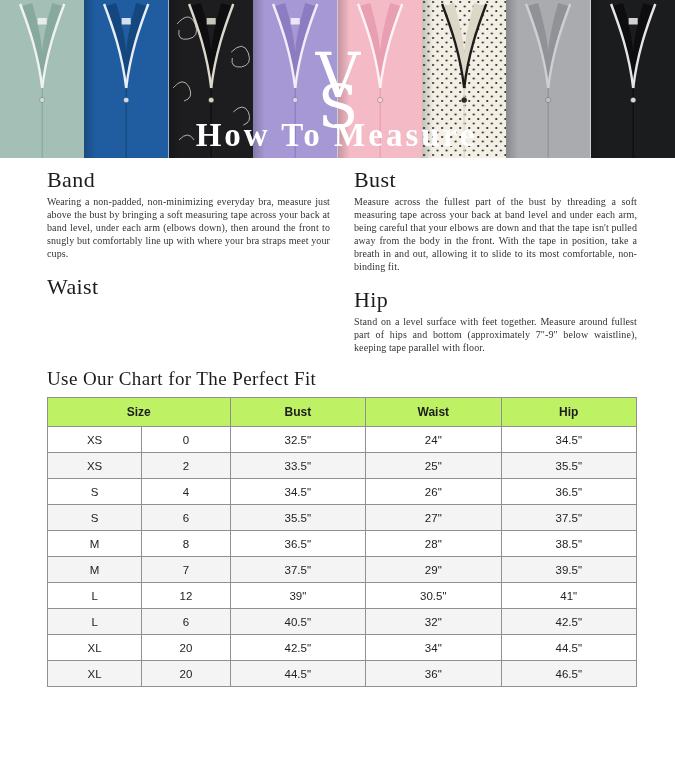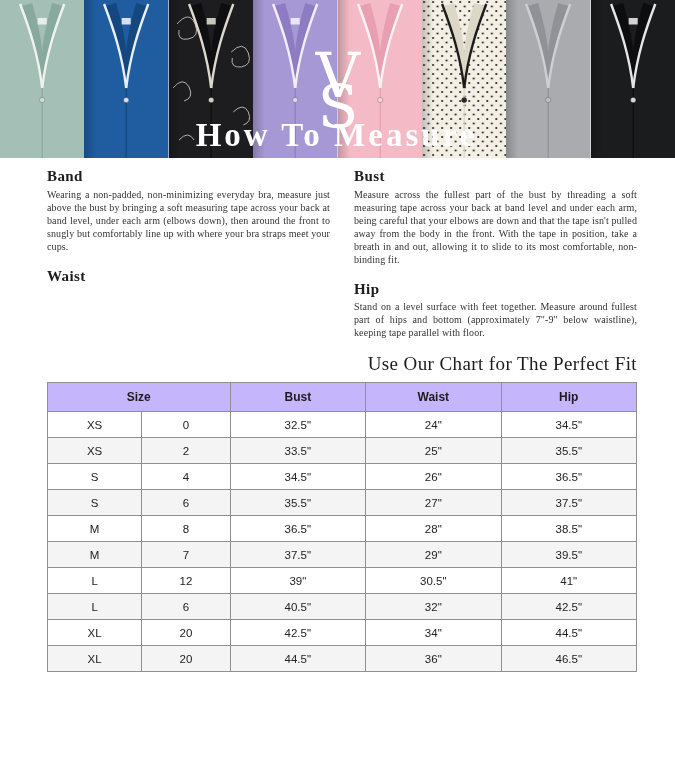--- a/index.html
+++ b/index.html
@@ -19,33 +19,33 @@
   .logo svg { width:100%; height:100%; }
   .logo text { font-family:"DejaVu Serif", serif; fill:#ffffff; }
   .hero-title { position:absolute; left:0; right:2px; bottom:4px; z-index:4; text-align:center;
           color:#ffffff; font-family:"Liberation Serif", serif; font-size:33px;
           font-weight:700; letter-spacing:3px; }
 
   
   .content { padding:0 38px 0 47px; }
   .columns { display:flex; gap:24px; }
   .col { flex:1 1 0; min-width:0; }
-  section h2 { font-family:"Liberation Serif", serif; font-weight:700; color:#1c1c1c;
-          font-size:15px; line-height:1.1; letter-spacing:.4px; margin:10px 0 3px; }
+  section h2 { font-family:"Liberation Serif", serif; font-weight:400; color:#1c1c1c;
+          font-size:22px; line-height:1.1; letter-spacing:.4px; margin:10px 0 3px; }
   section + section h2 { margin-top:15px; }
   section p { font-size:10px; line-height:13px; color:#333333; text-align:justify;
           letter-spacing:.1px;font-family:Liberation Serif, serif; }
 
   .chart-title { font-family:"Liberation Serif", serif; font-weight:400; color:#1c1c1c;
-          font-size:19px; letter-spacing:.4px; margin:14px 0 7px;text-align:right; }
+          font-size:19px; letter-spacing:.4px; margin:14px 0 7px; }
 
   
   table { width:100%; border-collapse:collapse; table-layout:fixed; }
   th, td { border:1px solid #909090; text-align:center; vertical-align:middle; }
-  th { background:#c4b5fd; color:#1d1d1d; font-size:12px; font-weight:bold; padding:7px 4px; }
+  th { background:#bef264; color:#1d1d1d; font-size:12px; font-weight:bold; padding:7px 4px; }
   td { background:#ffffff; color:#222222; font-size:11.5px; padding:6.5px 4px; }
   tbody tr:nth-child(even) td { background:#f4f4f4; }
 </style>
 </head>
 <body>
 
 <div class="page">
 
   <header class="hero">
     <div class="shirts">

